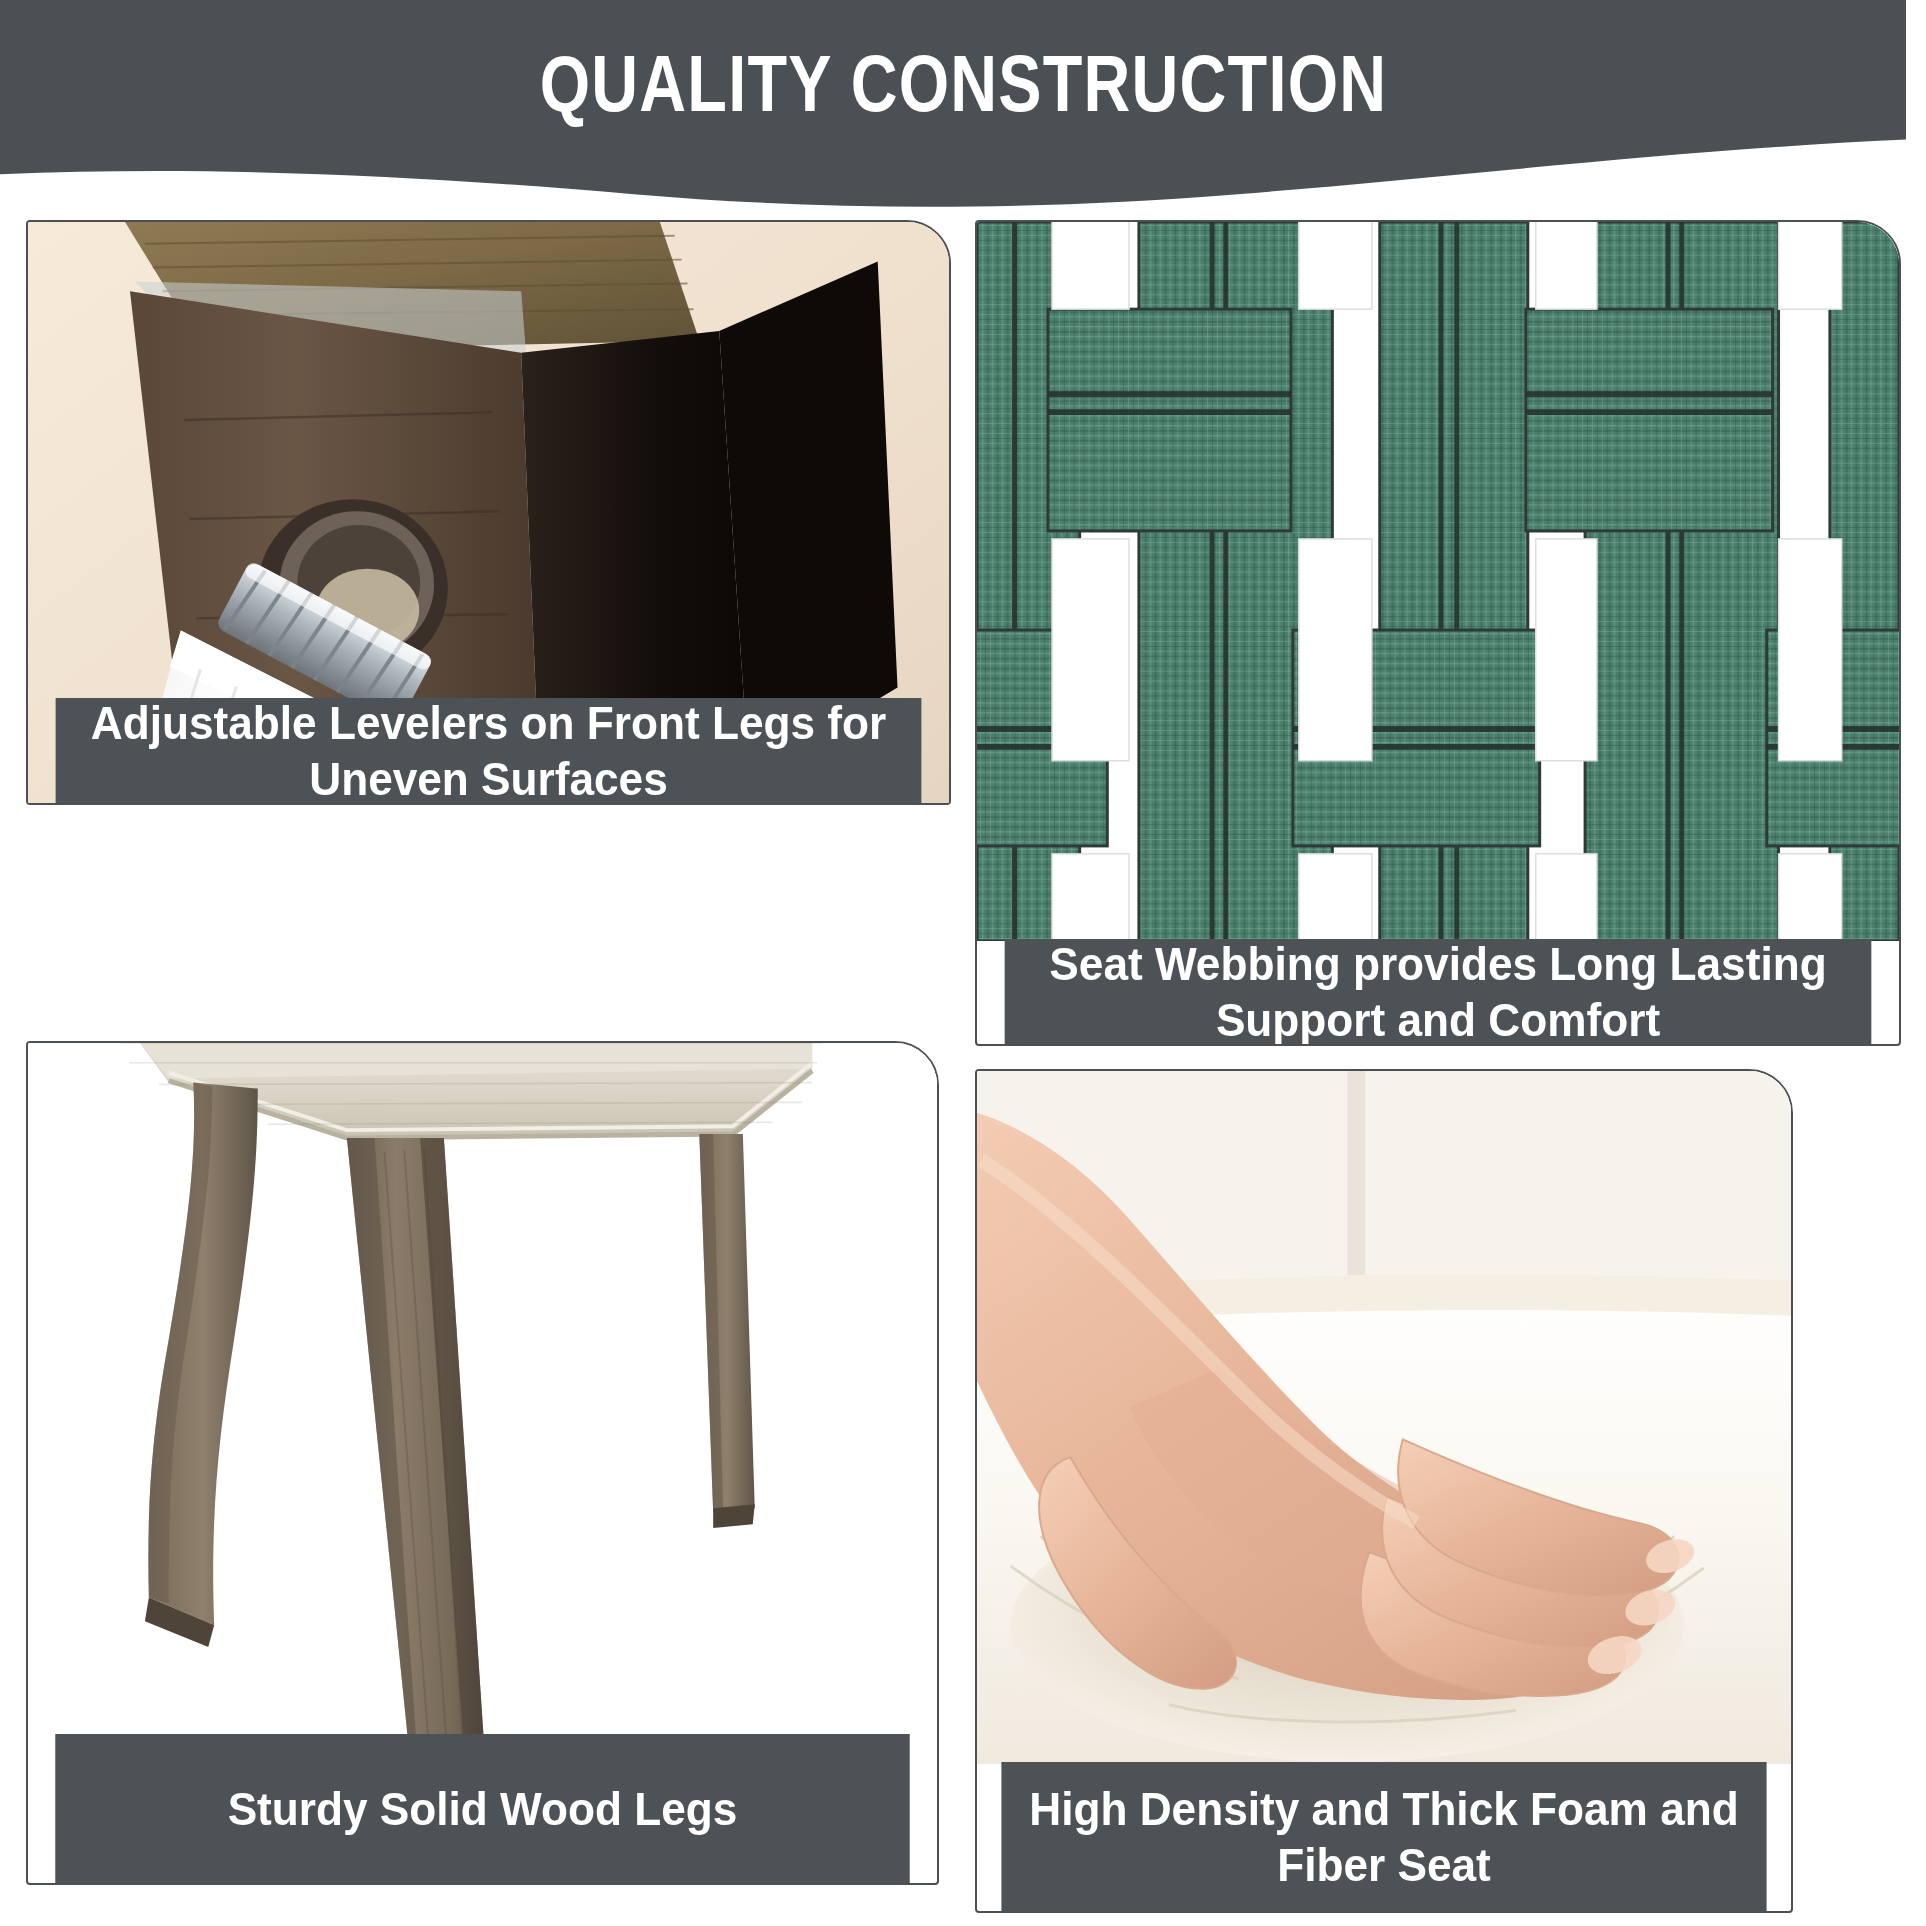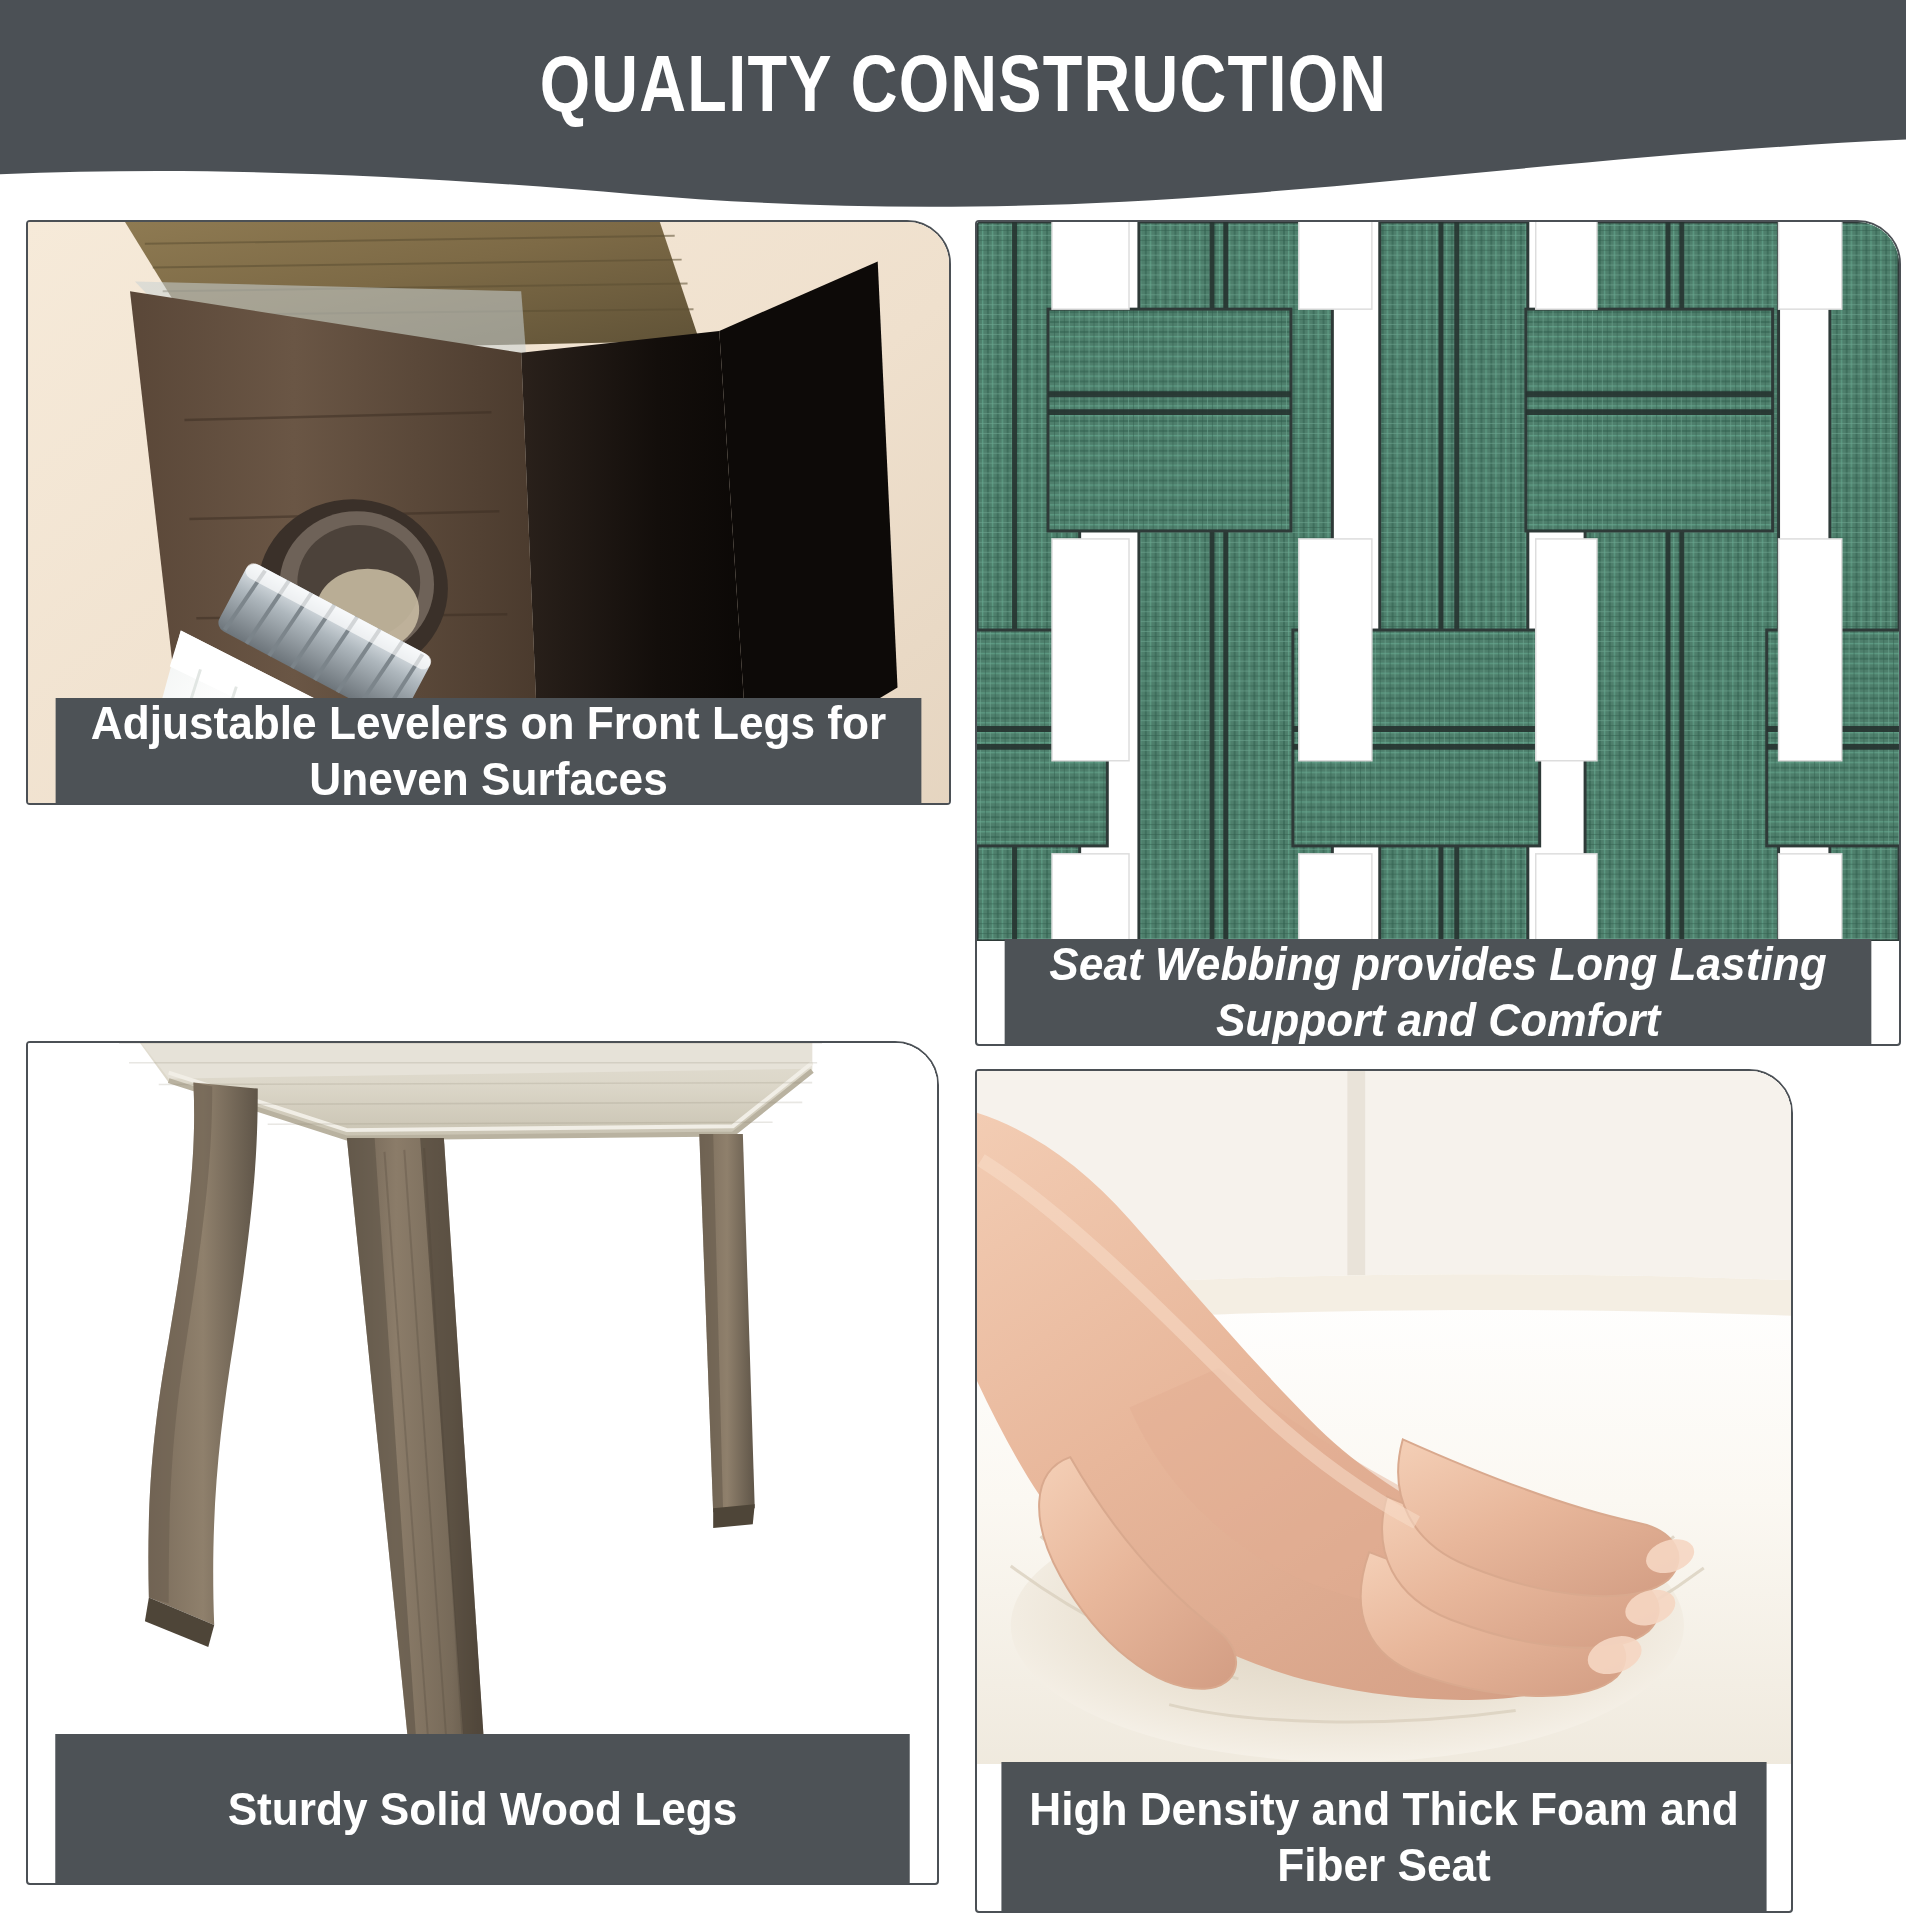--- a/index.html
+++ b/index.html
@@ -48,21 +48,21 @@
   }
 
   .card {
     position: absolute;
     overflow: hidden;
     background: #ffffff;
     border: 2px solid #4b5055;
     box-sizing: border-box;
   }
   .card-tl { left: 26px;  top: 7px;    width: 925px; height: 585px; border-radius: 4px 44px 4px 4px; padding-left: 39px; }
-  .card-tr { left: 975px; top: 7px;    width: 926px; height: 826px; border-radius: 4px 44px 4px 4px; font-style: italic; }
+  .card-tr { left: 975px; top: 7px;    width: 926px; height: 826px; border-radius: 4px 44px 4px 4px; }
   .card-bl { left: 26px;  top: 828px;  width: 913px; height: 844px; border-radius: 4px 44px 4px 4px; text-decoration: underline; }
   .card-br { left: 975px; top: 856px;  width: 818px; height: 844px; border-radius: 4px 44px 4px 4px; }
 
   .photo {
     position: absolute;
     left: 0; top: 0; right: 0;
     height: 719px;
     overflow: hidden;
   }
   .card-bl .photo, .card-br .photo { height: 693px; }

